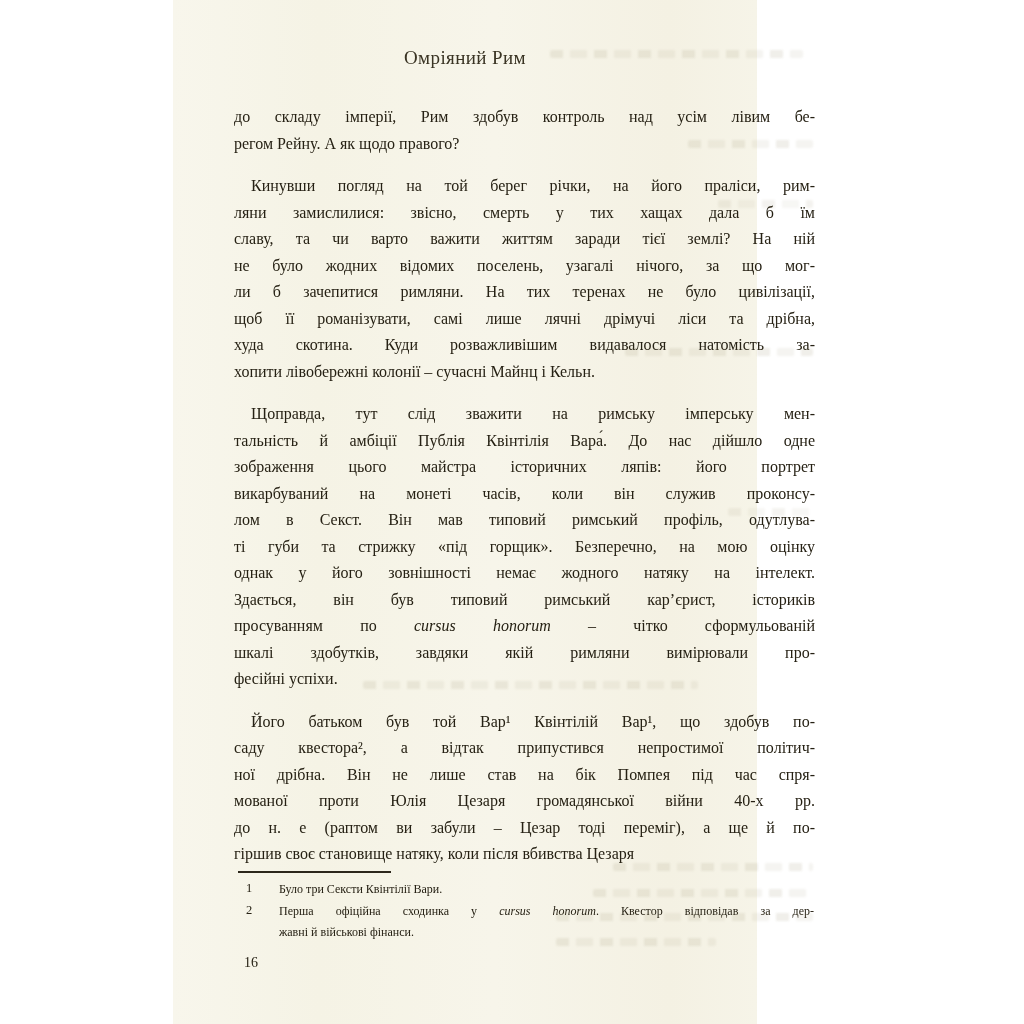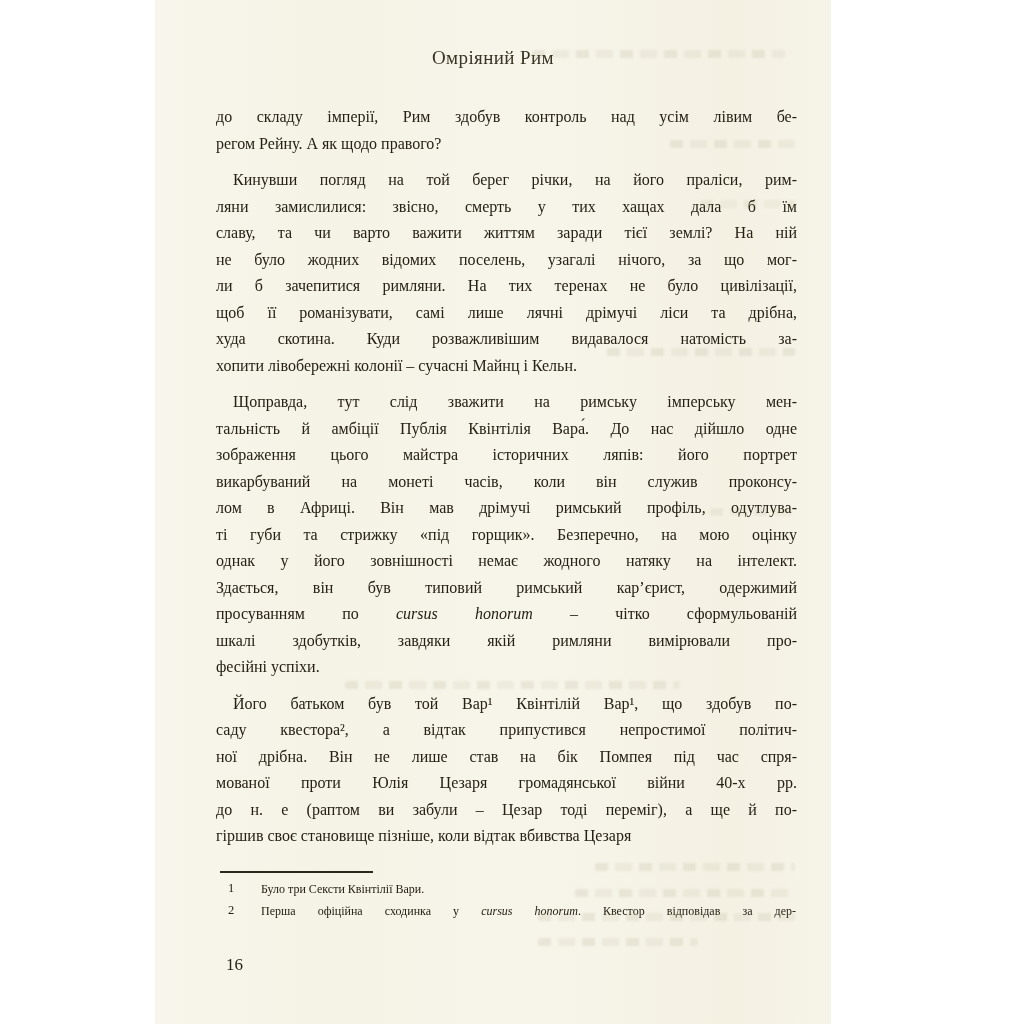--- a/index.html
+++ b/index.html
@@ -5,40 +5,40 @@
   html, body { margin: 0; padding: 0; }
   body {
     width: 1024px; height: 1024px;
     background: #ffffff;
     position: relative;
     font-family: "Liberation Serif", "DejaVu Serif", serif;
     overflow: hidden;
   }
   .scan-page {
     position: absolute;
-    left: 155px; top: 0;
-    width: 676px; height: 1024px;
+    left: 173px; top: 0;
+    width: 584px; height: 1024px;
     background: linear-gradient(90deg, #f8f6ec 0%, #f5f3e5 25%, #f7f5ea 55%, #f4f1e3 85%, #f6f4e8 100%);
   }
   .running-head {
     position: absolute;
     top: 47px; left: 0; width: 100%;
     text-align: center;
     font-size: 19px;
     letter-spacing: 0.4px;
     color: #3a3424;
   }
   .text-block {
     position: absolute;
     left: 61px; top: 104px;
     width: 581px;
     color: #262114;
   }
   .para { margin: 0; }
-  .para + .para { margin-top: 10px; }
+  .para + .para { margin-top: 16px; }
   .line {
     height: 26.5px;
     line-height: 26.5px;
     font-size: 16px;
     text-align: justify;
     text-align-last: justify;
     overflow: hidden;
     white-space: normal;
   }
   .line.indent { padding-left: 17px; }
@@ -71,21 +71,21 @@
     font-size: 12px;
     text-align: justify;
     text-align-last: justify;
     overflow: hidden;
   }
   .fn-line.last { text-align-last: left; }
 
   .page-num {
     position: absolute;
     left: 71px; top: 955px;
-    font-size: 17px;
+    font-size: 14px;
     color: #262114;
   }
 
   
   .bleed {
     position: absolute;
     height: 8px;
     opacity: 0.40;
     filter: blur(1px);
     border-radius: 2px;
@@ -116,51 +116,52 @@
         <div class="line">ли б зачепитися римляни. На тих теренах не було цивілізації,</div>
         <div class="line">щоб її романізувати, самі лише лячні дрімучі ліси та дрібна,</div>
         <div class="line">худа скотина. Куди розважливішим видавалося натомість за-</div>
         <div class="line last">хопити лівобережні колонії – сучасні Майнц і Кельн.</div>
       </div>
       <div class="para">
         <div class="line indent">Щоправда, тут слід зважити на римську імперську мен-</div>
         <div class="line">тальність й амбіції Публія Квінтілія Вара́. До нас дійшло одне</div>
         <div class="line">зображення цього майстра історичних ляпів: його портрет</div>
         <div class="line">викарбуваний на монеті часів, коли він служив проконсу-</div>
-        <div class="line">лом в Африці. Він мав дрімучі римський профіль, одутлува-</div>
+        <div class="line">лом в Секст. Він мав типовий римський профіль, одутлува-</div>
         <div class="line">ті губи та стрижку «під горщик». Безперечно, на мою оцінку</div>
         <div class="line">однак у його зовнішності немає жодного натяку на інтелект.</div>
-        <div class="line">Здається, він був типовий римський кар’єрист, одержимий</div>
+        <div class="line">Здається, він був типовий римський кар’єрист, істориків</div>
         <div class="line">просуванням по <i>cursus honorum</i> – чітко сформульованій</div>
         <div class="line">шкалі здобутків, завдяки якій римляни вимірювали про-</div>
         <div class="line last">фесійні успіхи.</div>
       </div>
       <div class="para">
         <div class="line indent">Його батьком був той Вар¹ Квінтілій Вар¹, що здобув по-</div>
         <div class="line">саду квестора², а відтак припустився непростимої політич-</div>
         <div class="line">ної дрібна. Він не лише став на бік Помпея під час спря-</div>
         <div class="line">мованої проти Юлія Цезаря громадянської війни 40-х рр.</div>
         <div class="line">до н. е (раптом ви забули – Цезар тоді переміг), а ще й по-</div>
-        <div class="line last">гіршив своє становище пізніше, коли відтак вбивства Цезаря</div>
+        <div class="line last">гіршив своє становище натяку, коли після вбивства Цезаря</div>
       </div>
     </div>
 
   <div class="fn-rule"></div>
 
   <div class="footnotes" id="footnotes">
       <div class="footnote">
         <span class="fn-num">1</span>
         <div class="fn-text">
           <div class="fn-line last">Було три Сексти Квінтілії Вари.</div>
         </div>
       </div>
       <div class="footnote">
         <span class="fn-num">2</span>
         <div class="fn-text">
           <div class="fn-line">Перша офіційна сходинка у <i>cursus honorum</i>. Квестор відповідав за дер-</div>
+          <div class="fn-line last">жавні й військові фінанси.</div>
         </div>
       </div>
     </div>
 
   <div class="page-num">16</div>
 
   <div class="bleed" style="top:50px;  left:377px; width:253px;"></div>
   <div class="bleed" style="top:140px; left:515px; width:125px;"></div>
   <div class="bleed" style="top:200px; left:545px; width:95px; opacity:0.3;"></div>
   <div class="bleed" style="top:348px; left:452px; width:188px;"></div>

